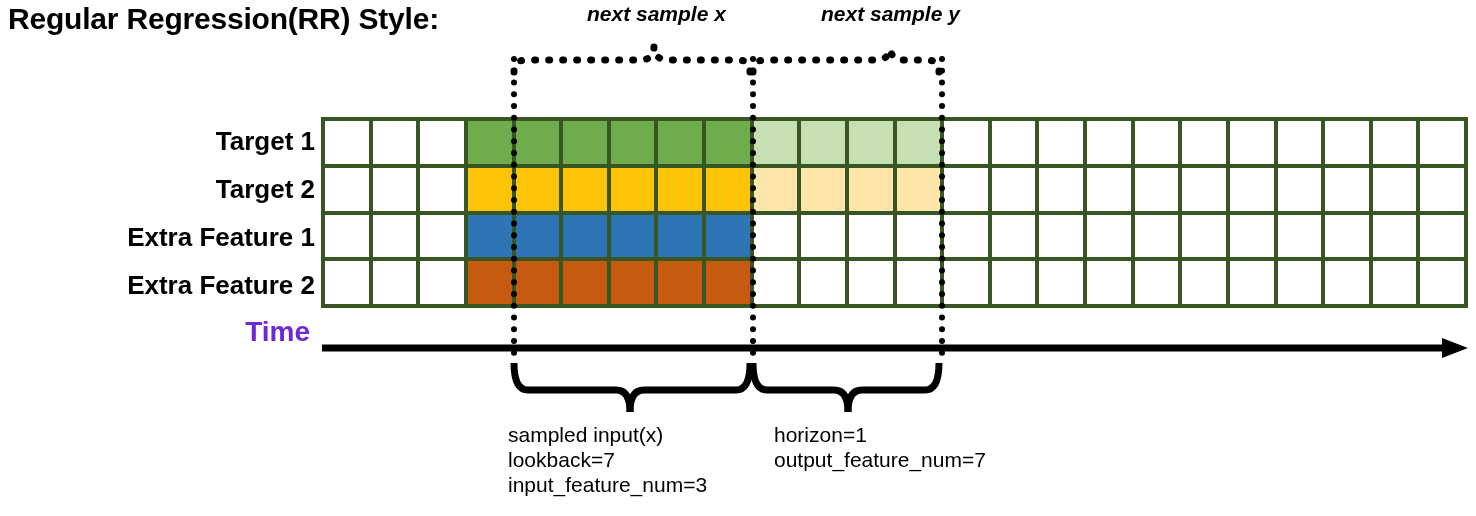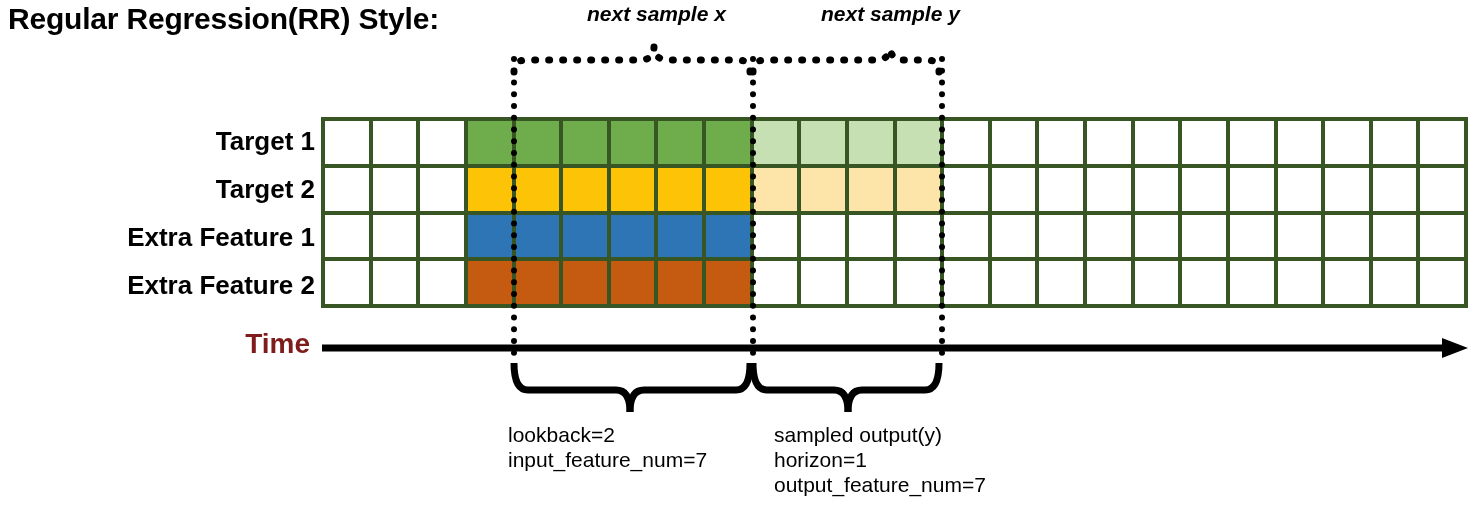--- a/index.html
+++ b/index.html
@@ -52,26 +52,26 @@
   .c-green      { background: #6fad4c; }
   .c-greenlight { background: #c6e0b4; }
   .c-gold       { background: #fdc307; }
   .c-goldlight  { background: #fde5a9; }
   .c-blue       { background: #2e75b6; }
   .c-orange     { background: #c55a11; }
 
   
   .time-label {
     position: absolute;
-    left: 150px; top: 328px;
+    left: 150px; top: 316px;
     width: 160px;
     text-align: right;
     font-size: 28px;
     font-weight: 700;
-    color: #7f1d1d;
+    color: #6d28d9;
   }
   .time-axis {
     position: absolute;
     left: 322px; top: 337px;
     width: 1146px; height: 22px;
   }
 
   
   .vdot {
     position: absolute;
@@ -239,23 +239,23 @@
 
       <path d="M514,363 Q514,390 528,390 L616,390 Q630,390 630,412"></path>
       <path d="M750,363 Q750,390 736,390 L644,390 Q630,390 630,412"></path>
 
       <path d="M753,363 Q753,390 767,390 L834,390 Q848,390 848,412"></path>
       <path d="M939,363 Q939,390 925,390 L862,390 Q848,390 848,412"></path>
     </g>
   </svg>
 
   <div class="bottom-block" style="left:508px; top:422px;">
-    <div>lookback=2</div>
-    <div>input_feature_num=7</div>
+    <div>sampled input(x)</div>
+    <div>lookback=7</div>
+    <div>input_feature_num=3</div>
   </div>
 
   <div class="bottom-block" style="left:774px; top:422px;">
-    <div>sampled output(y)</div>
     <div>horizon=1</div>
     <div>output_feature_num=7</div>
   </div>
 
 </div>
 
 </body></html>

